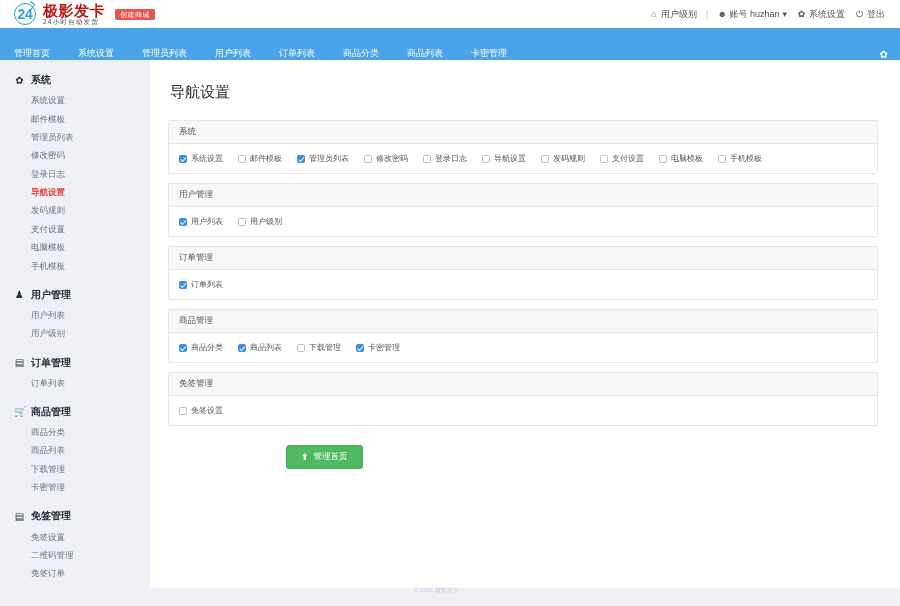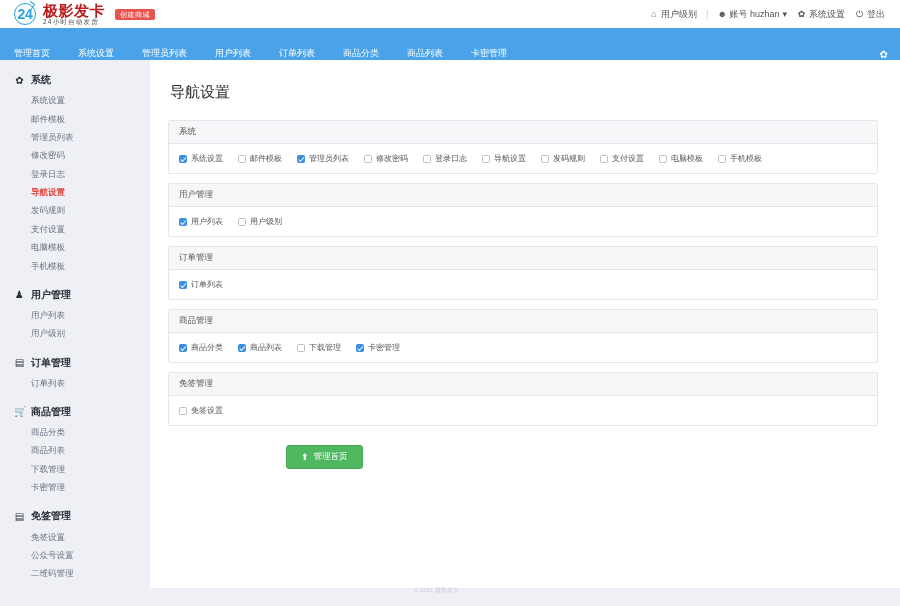--- a/index.html
+++ b/index.html
@@ -332,21 +332,20 @@
         <a class="side-link">下载管理</a>
         <a class="side-link">卡密管理</a>
       </div>
 
       <div class="side-group">
         <div class="side-head">
           <span class="gicon">▤</span>
           <span>免签管理</span>
         </div>
         <a class="side-link">免签设置</a>
-        <a class="side-link">公众号设置</a>
         <a class="side-link">二维码管理</a>
         <a class="side-link">免签订单</a>
       </div>
 
     </div>
 
     <div class="content">
       <h1 class="page-title">导航设置</h1>
 
       <div class="panel">

